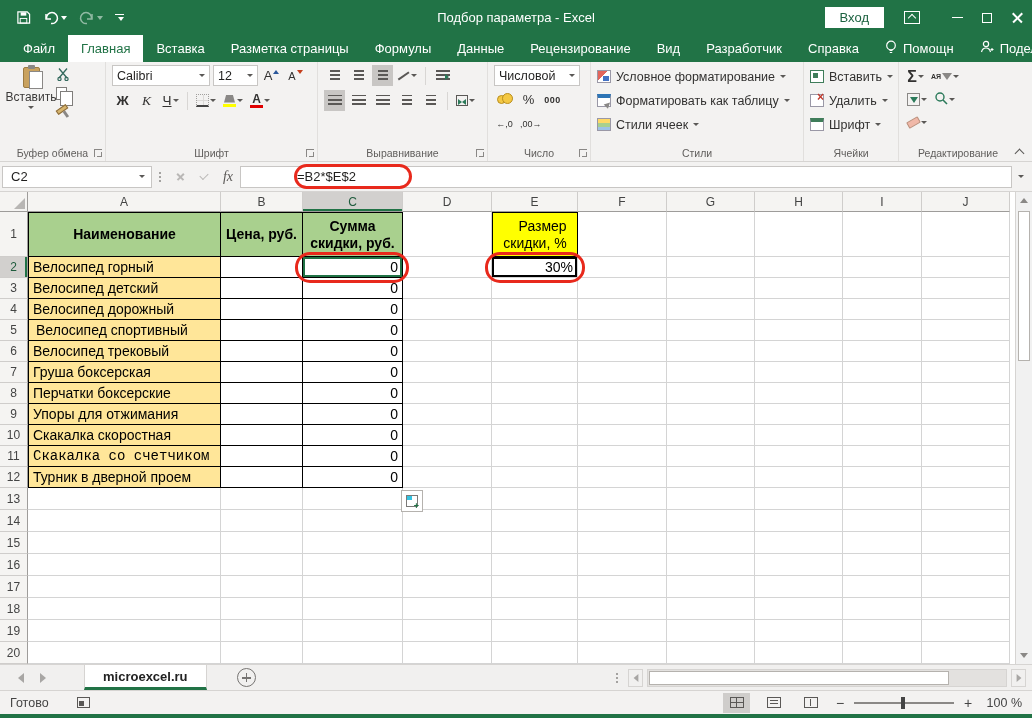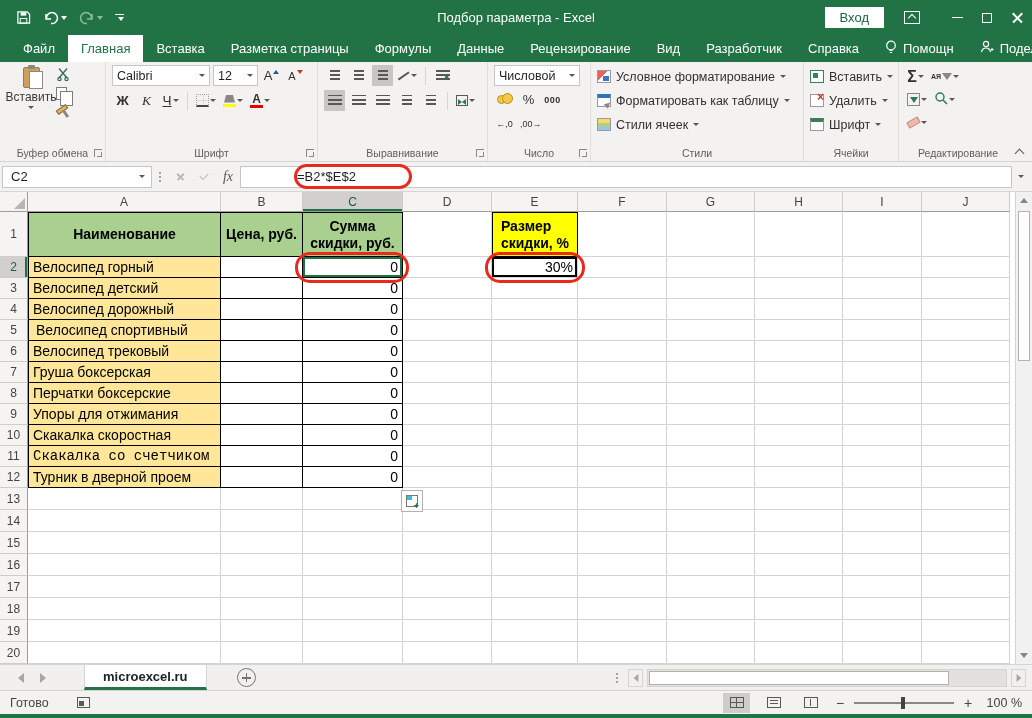--- a/index.html
+++ b/index.html
@@ -142,21 +142,21 @@
   .hdr-row{display:flex;height:20px;}
   .corner{width:28px;background:var(--hdrBg);border-right:1px solid #9e9c9a;border-bottom:1px solid #9e9c9a;position:relative;}
   .corner .tri{position:absolute;right:2px;bottom:2px;width:0;height:0;border-left:11px solid transparent;border-bottom:11px solid #b8b6b4;}
   .chdr{background:var(--hdrBg);border-right:1px solid var(--hdrBorder);border-bottom:1px solid #9e9c9a;font-size:12px;color:#444;display:flex;align-items:center;justify-content:center;}
   .chdr.sel{background:var(--hdrSel);box-shadow:inset 0 -2px 0 var(--accent);color:#1f5c3d;}
   .grow{display:flex;}
   .rnum{width:28px;background:var(--hdrBg);border-right:1px solid #9e9c9a;border-bottom:1px solid var(--hdrBorder);font-size:12px;color:#444;display:flex;align-items:center;justify-content:center;flex:none;}
   .rnum.sel{background:var(--hdrSel);box-shadow:inset -2px 0 0 var(--accent);color:#1f5c3d;}
   .cell{border-right:1px solid var(--gridline);border-bottom:1px solid var(--gridline);font-size:14px;color:#000;background:#fff;display:flex;align-items:center;padding:0 4px;overflow:hidden;white-space:nowrap;flex:none;}
   .cell.g{background:var(--tableGreen);font-weight:bold;justify-content:center;text-align:center;white-space:pre-line;line-height:1.2;}
-  .cell.y{background:var(--yellow);font-weight:bold;justify-content:center;text-align:left;white-space:pre-line;line-height:1.2;}
+  .cell.y{background:var(--yellow);font-weight:normal;justify-content:center;text-align:right;white-space:pre-line;line-height:1.2;}
   .cell.tan{background:var(--tan);}
   .cell.num{justify-content:flex-end;}
   .cell.bk{border-right:1px solid #000;border-bottom:1px solid #000;}
   .cell.bt{border-top:1px solid #000;}
   .cell.bl{border-left:1px solid #000;}
   .cell.selcell{box-shadow:inset 0 0 0 2px var(--accent);}
   .cell.rate{box-shadow:inset 0 0 0 2px #000;}
   .oval{position:absolute;border:3px solid var(--red);border-radius:15px;z-index:6;pointer-events:none;}
   .oval.c2{left:295px;top:60px;width:114px;height:31px;}
   .oval.e2{left:485px;top:60px;width:100px;height:31px;}

